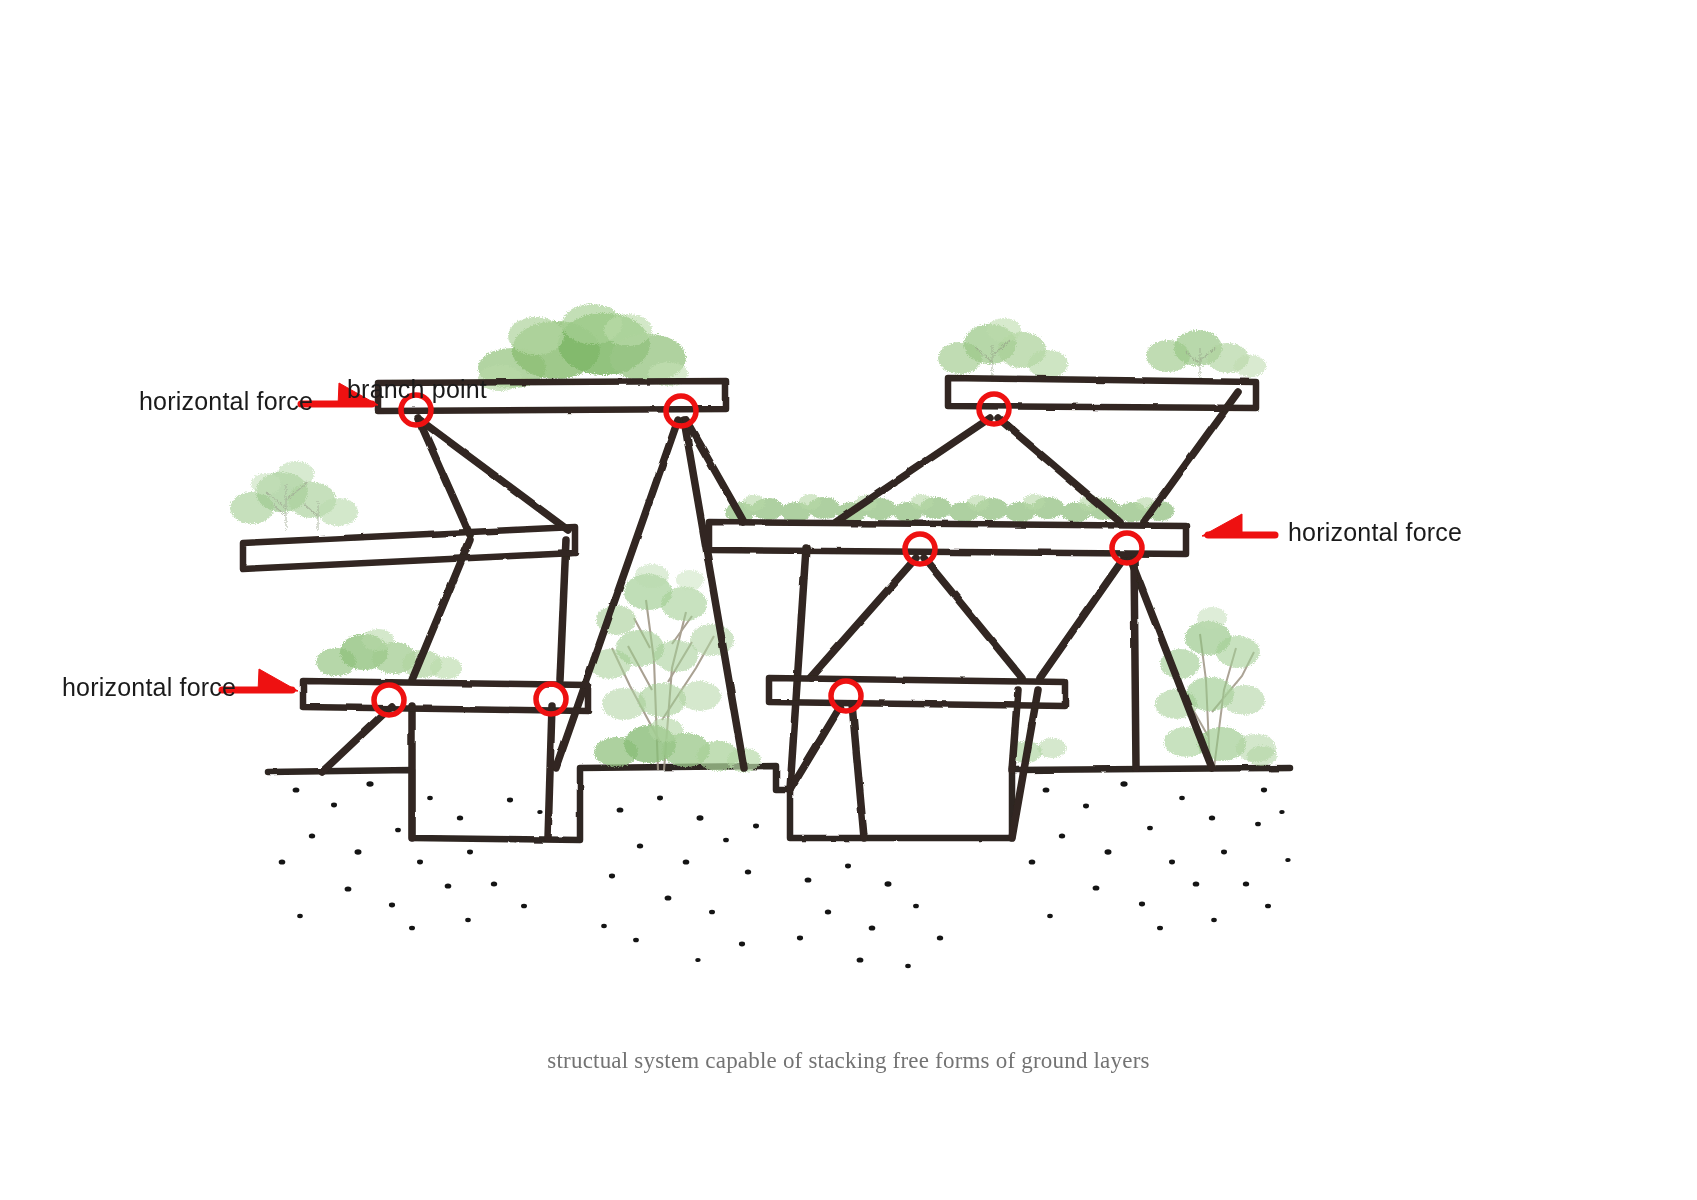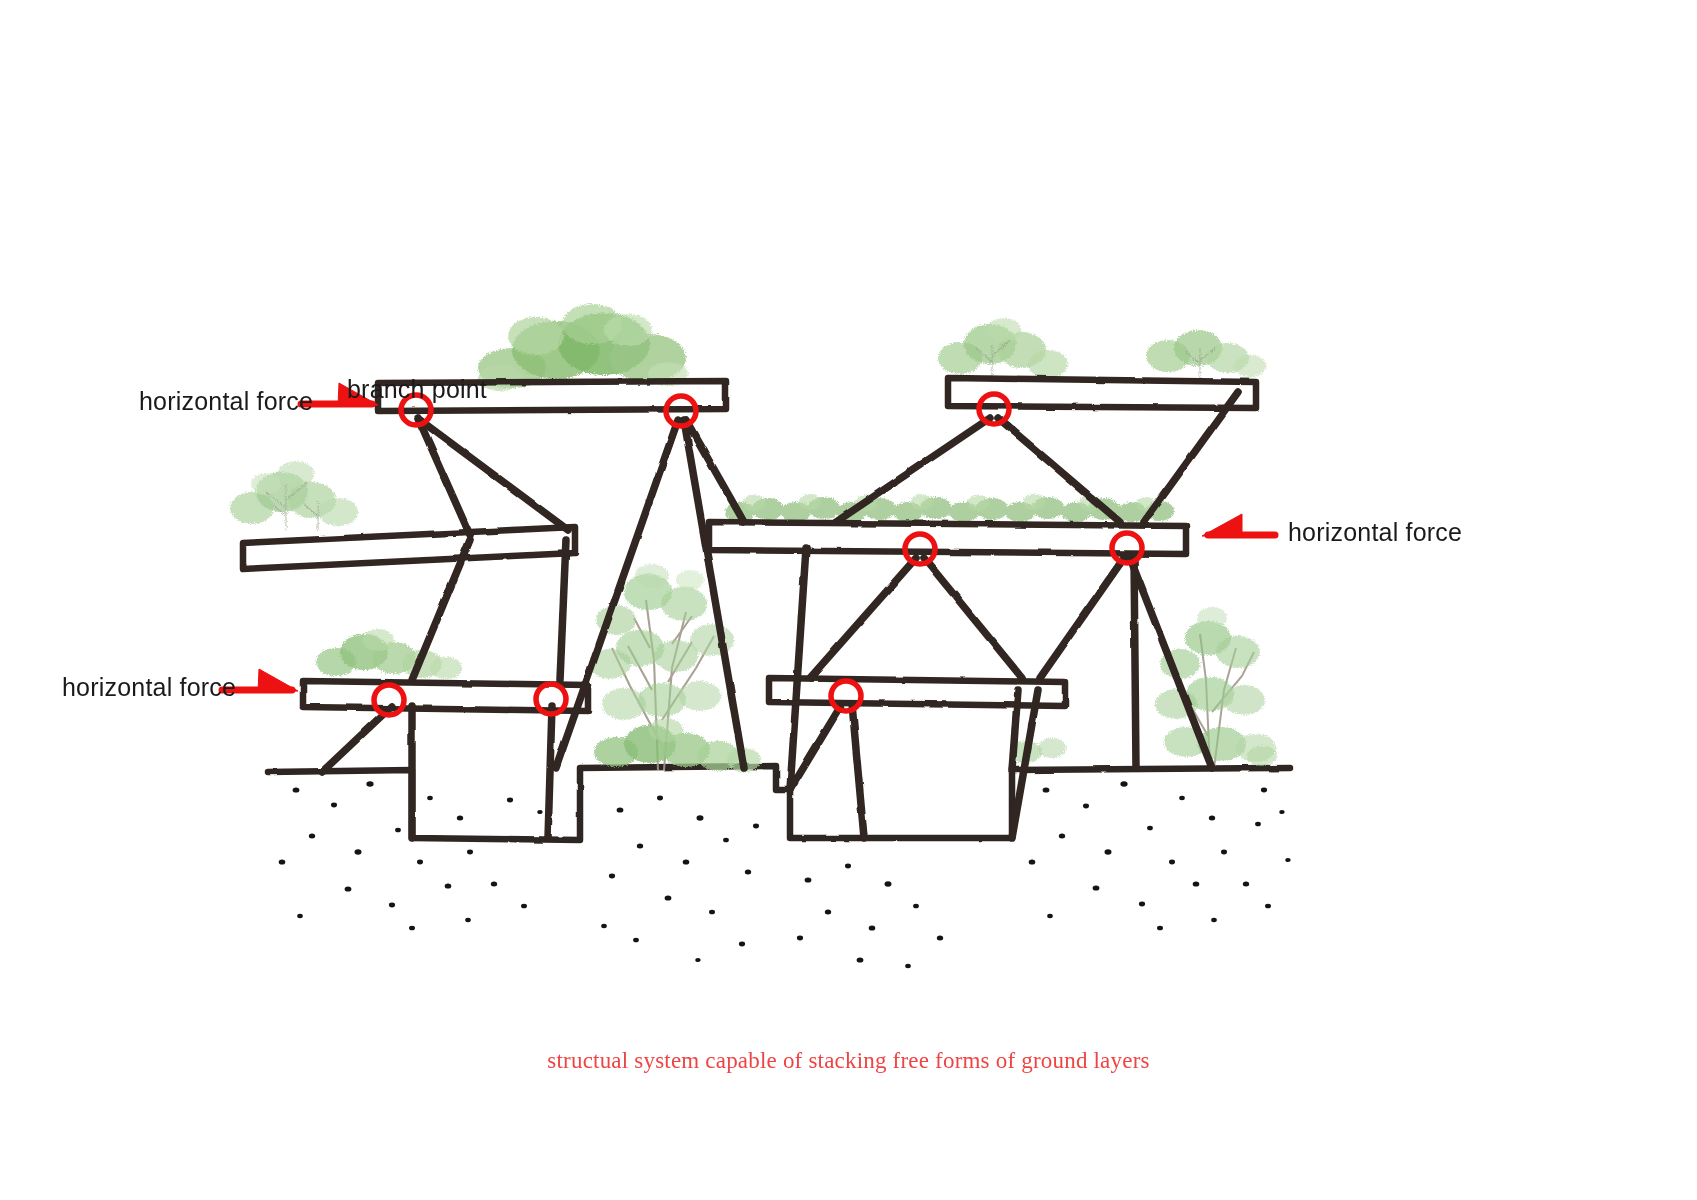--- a/index.html
+++ b/index.html
@@ -41,21 +41,21 @@
   #label-branch-point { left: 347px; top: 352px; margin-top: 25px; }
   #label-force-top-left { left: 139px; top: 389px; }
   #label-force-mid-left { left: 62px; top: 675px; }
   #label-force-right { left: 1288px; top: 520px; }
   #caption {
     position: absolute;
     left: 0;
     top: 1048px;
     width: 1697px;
     text-align: center;
-    color: #ef4444;
+    color: #737373;
     font-family: "Liberation Serif", serif;
     font-size: 23px;
     letter-spacing: 0.2px;
     white-space: nowrap;
   }
 </style>
 </head>
 <body>
 
 <div id="stage">

